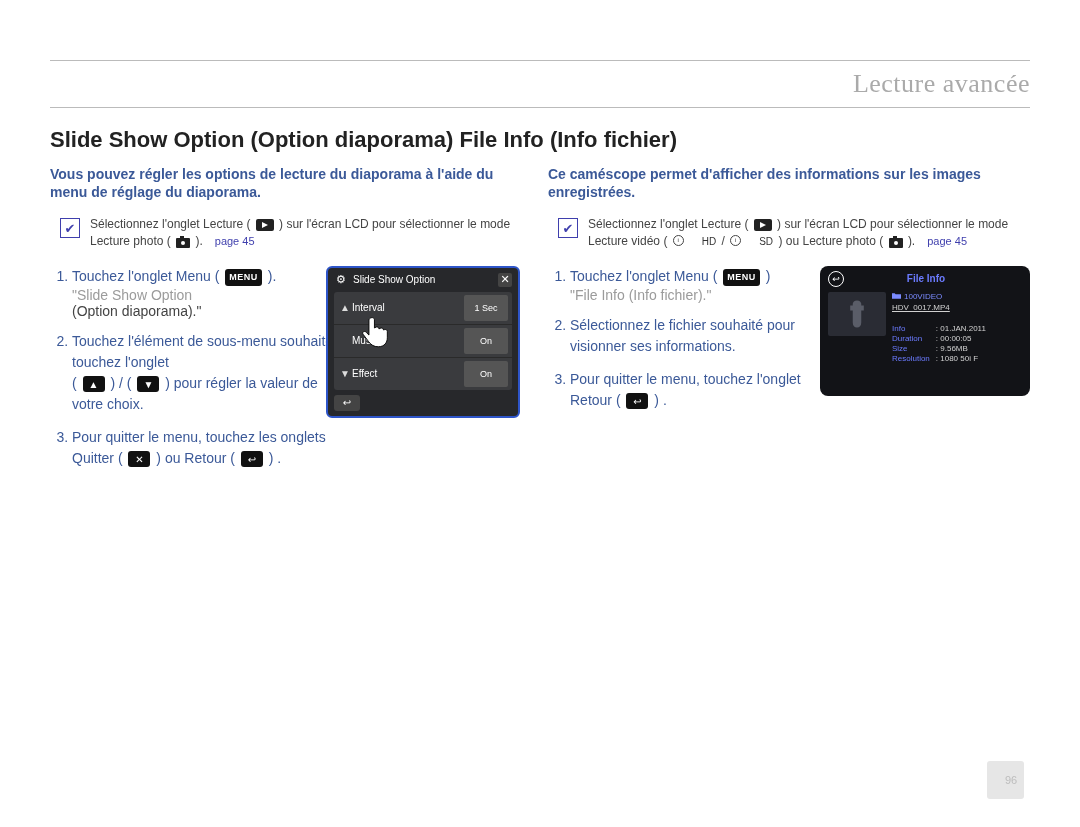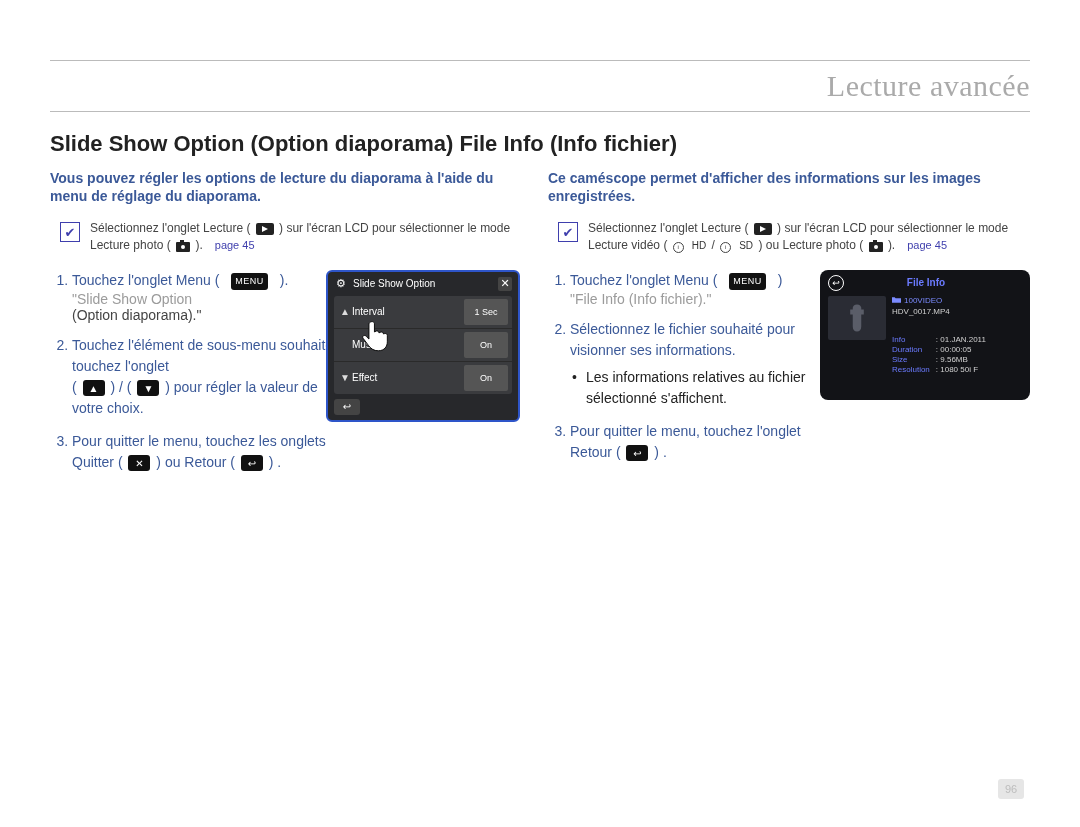--- a/index.html
+++ b/index.html
@@ -28,21 +28,21 @@
     padding: 60px 50px 20px 50px;
   }
   .page-header {
     border-top:1px solid #bbb;
     border-bottom:1px solid #bbb;
     padding: 8px 0;
     margin-bottom: 18px;
     text-align: right;
   }
   .page-header-title {
-    font-size: 30px;
+    font-size: 26px;
     color: var(--light-text);
     font-weight: 300;
     letter-spacing: 0.5px;
     font-family: "Times New Roman", serif;
   }
   .big-title {
     font-size: 22px;
     font-weight: bold;
     color: #222;
     margin: 0 0 10px 0;
@@ -115,26 +115,26 @@
   }
   .darktxt { color:#444; }
 
   .badge-menu {
     display:inline-flex;
     align-items:center;
     justify-content:center;
     background:#111;
     color:#fff;
     font-size:9px;
-    font-weight:normal;
+    font-weight:bold;
     padding:2px 4px;
     border-radius:3px;
     vertical-align:middle;
     letter-spacing:0.5px;
-    margin:0 8px;
+    margin:0 2px;
   }
   .tiny-btn {
     display:inline-flex;
     align-items:center;
     justify-content:center;
     width:22px; height:16px;
     background:#111;
     color:#fff;
     border-radius:3px;
     vertical-align:middle;
@@ -253,21 +253,22 @@
   }
   .fi-thumb svg { width:30px;height:34px; }
   .fi-meta { flex:1; }
   .fi-folder {
     display:flex;align-items:center;gap:3px;
     color:#7b8bff; font-size:8px;
     margin-bottom:2px;
   }
   .fi-filename {
     color:#d0d0d0; font-size:8px;
-    margin-bottom:19px;
+    margin-bottom:12px;
+    text-decoration:underline;
   }
   .fi-grid {
     display:grid;
     grid-template-columns: auto 1fr;
     column-gap:6px;
     row-gap:1px;
     font-size:8px;
   }
   .fi-grid .k { color:#6b7bff; }
   .fi-grid .v::before { content:": "; color:#d0d0d0; }
@@ -296,30 +297,31 @@
     color: var(--blue);
     font-size:13px;
     line-height:1.5;
     opacity:0; 
   }
 
   .page-no {
     position:absolute;
     right:56px;
     bottom:28px;
-    width:26px; height:20px;
+    width:26px; height:38px;
     background:#e6e6e6;
     color:#bdbdbd;
     font-size:11px;
     display:flex;align-items:center;justify-content:center;
     border-radius:3px;
+    padding-left:11px;
   }
 
   .inline-badge-hd,.inline-badge-sd {
-    display:inline-flex; align-items:flex-end; gap:8px;
+    display:inline-flex; align-items:flex-start; gap:18px;
     font-size:10px; color:#333; vertical-align:middle;
     margin:0 2px;
   }
   .inline-badge-hd .dot,.inline-badge-sd .dot{
     width:9px;height:9px;border-radius:50%;
     border:1px solid #444;
     display:inline-flex;align-items:center;justify-content:center;
     font-size:6px;
   }
 
@@ -481,21 +483,20 @@
           <li>
             <span class="step-text">
               <span>Touchez l'onglet Menu (</span>
               <span class="badge-menu">MENU</span>
               <span>)</span>
             </span><br>
             <span class="muted">"File Info (Info fichier)."</span>
           </li>
           <li>
             <span class="step-text">Sélectionnez le fichier souhaité pour visionner ses informations.</span>
-            <div class="bullet-sub step-text" style="color:#222">Les informations relatives au fichier sélectionné s'affichent.</div>
           </li>
           <li>
             <span class="step-text">
               <span>Pour quitter le menu, touchez l'onglet Retour (</span>
               <span class="tiny-btn">↩</span>
               <span>) .</span>
             </span>
           </li>
         </ol>
         </div>

